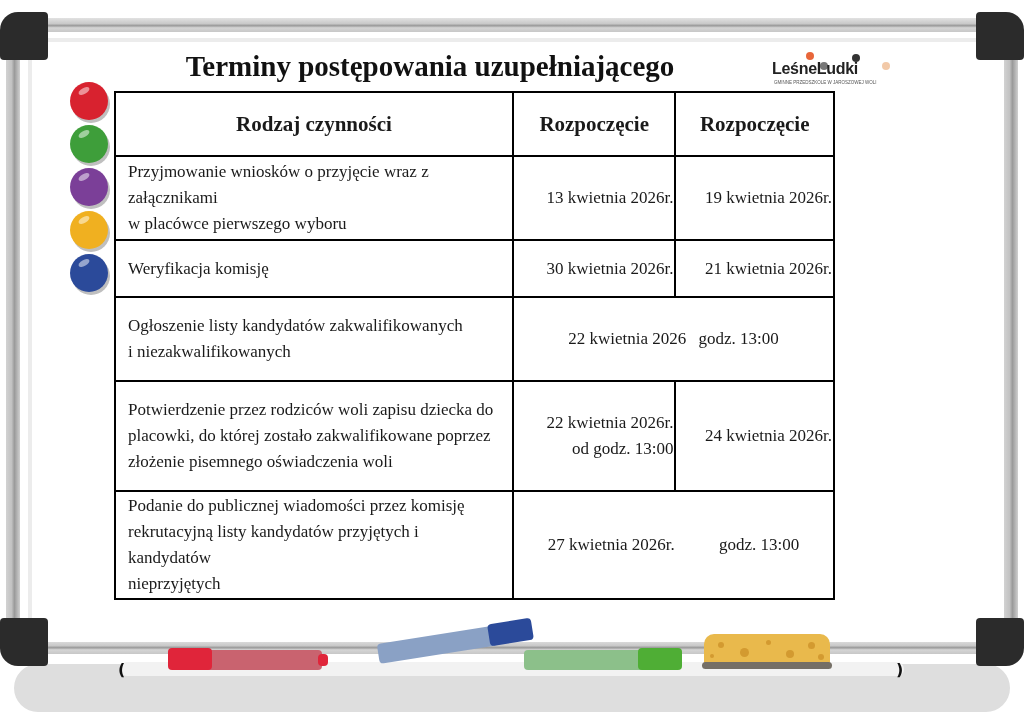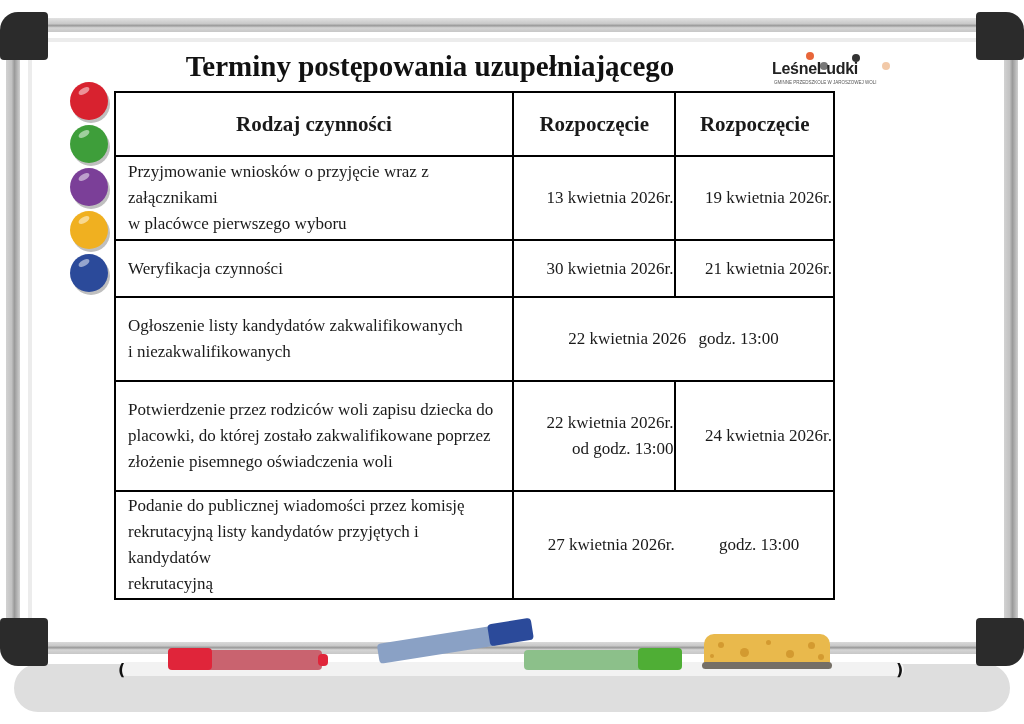--- a/index.html
+++ b/index.html
@@ -86,21 +86,21 @@
   <tr style="height:84px;padding-left:11px;">
     <td class="act">
       <div>Przyjmowanie wniosków o przyjęcie wraz z załącznikami</div>
       <div>w placówce pierwszego wyboru</div>
     </td>
     <td class="dt">13 kwietnia 2026r.</td>
     <td class="dt">19 kwietnia 2026r.</td>
   </tr>
   <tr style="height:57px;">
     <td class="act">
-      <div>Weryfikacja czynności</div>
+      <div>Weryfikacja komisję</div>
     </td>
     <td class="dt">30 kwietnia 2026r.</td>
     <td class="dt">21 kwietnia 2026r.</td>
   </tr>
   <tr style="height:84px;">
     <td class="act">
       <div>Ogłoszenie listy kandydatów zakwalifikowanych</div>
       <div>i niezakwalifikowanych</div>
     </td>
     <td class="merged" colspan="2">
@@ -117,21 +117,21 @@
     <td class="dt">
       <div>22 kwietnia 2026r.</div>
       <div>od godz. 13:00</div>
     </td>
     <td class="dt">24 kwietnia 2026r.</td>
   </tr>
   <tr style="height:108px;">
     <td class="act">
       <div>Podanie do publicznej wiadomości przez komisję</div>
       <div>rekrutacyjną listy kandydatów przyjętych i kandydatów</div>
-      <div>rekrutacyjną</div>
+      <div>nieprzyjętych</div>
     </td>
     <td class="merged" colspan="2">
       <span style="margin-right:40px;">27 kwietnia 2026r.</span>
       <span>godz. 13:00</span>
     </td>
   </tr>
 </tbody>
   </table>
 
 <div class="tray"></div>

